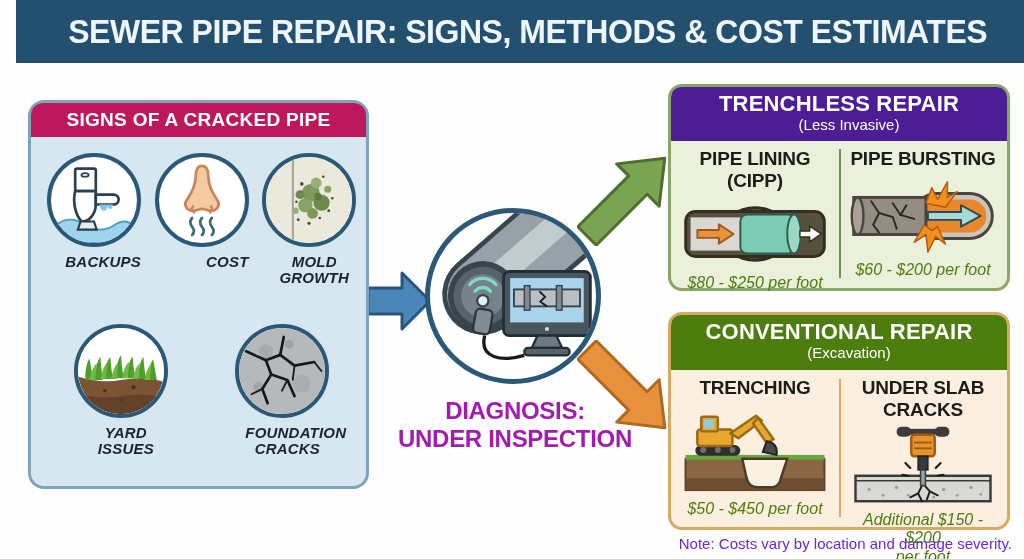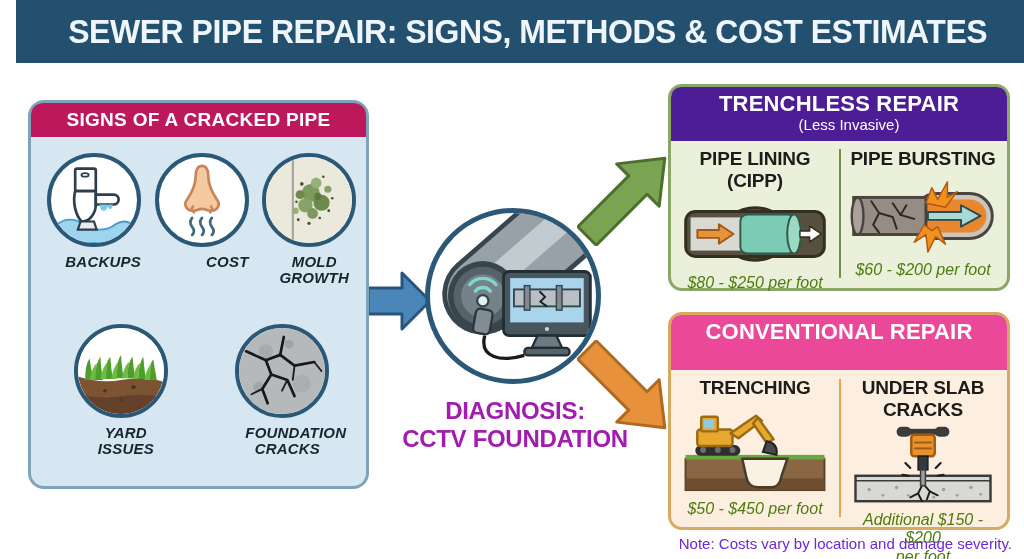--- a/index.html
+++ b/index.html
@@ -42,21 +42,21 @@
   .cctv-circle svg { width:100%; height:100%; display:block; }
   .diagnosis-label { position:absolute; left:385px; top:397px; width:260px; text-align:center;
     font-size:24px; font-weight:bold; color:#a21caf; line-height:1.15; letter-spacing:-0.3px; z-index:2; }
 
   
   .repair-panel { position:absolute; left:668px; width:342px; border-radius:14px; z-index:2; }
   .panel-trenchless { top:84px; height:207px; background:#eaf0da; border:3px solid #8aa768; }
   .panel-conventional { top:312px; height:218px; background:#fcefdf; border:3px solid #d8a961; }
   .repair-header { border-radius:10px 10px 0 0; color:#fff; text-align:center; padding-top:5px; }
   .panel-trenchless .repair-header { background:#4c1d95; height:54px; }
-  .panel-conventional .repair-header { background:#ec4899; height:55px; }
+  .panel-conventional .repair-header { background:#4d7c0f; height:55px; }
   .repair-title { font-size:22px; font-weight:bold; letter-spacing:0.2px; line-height:1.1; }
   .repair-subtitle { font-size:15px; line-height:1.2;margin-left:20px; }
   .repair-body { position:absolute; left:0; right:0; bottom:0; display:flex; }
   .panel-trenchless .repair-body { top:54px; }
   .panel-conventional .repair-body { top:55px; }
   .method-col { width:50%; display:flex; flex-direction:column; align-items:center;
     justify-content:space-between; padding:7px 4px 9px 4px; }
   .method-name { font-size:19px; font-weight:bold; color:#1c1c1a; text-align:center; letter-spacing:-0.2px; }
   .method-illus { flex:none; }
   .method-price { font-size:16px; color:#4d7c0f; text-align:center; line-height:1.15; white-space:pre-line;font-style:italic; }
@@ -226,21 +226,21 @@
       <rect x="100" y="77" width="6" height="26" fill="#808a90" stroke="#39454d" stroke-width="1.5"></rect>
       <rect x="134" y="77" width="6" height="26" fill="#808a90" stroke="#39454d" stroke-width="1.5"></rect>
       <polyline points="116,83 122,89 117,94 124,99" stroke="#14202a" stroke-width="2" fill="none"></polyline>
       <circle cx="124" cy="123" r="2.2" fill="#cfd8dd"></circle>
       <polygon points="114,130 134,130 140,143 108,143" fill="#6e7a82" stroke="#222e36" stroke-width="2.5"></polygon>
       <rect x="100" y="143" width="48" height="8" rx="4" fill="#57636b" stroke="#222e36" stroke-width="2.5"></rect>
     </svg>
   </div>
   <div class="diagnosis-label">
     <span>DIAGNOSIS:</span><br>
-    <span>CCTV FOUNDATION</span>
+    <span>UNDER INSPECTION</span>
   </div>
 
   <div class="repair-panel panel-trenchless">
     <div class="repair-header">
       <div class="repair-title">TRENCHLESS REPAIR</div>
       <div class="repair-subtitle">(Less Invasive)</div>
     </div>
     <div class="col-divider"></div>
     <div class="repair-body">
 
@@ -278,20 +278,21 @@
         </svg>
         <div class="method-price">$60 - $200 per foot</div>
       </div>
 
     </div>
   </div>
 
   <div class="repair-panel panel-conventional">
     <div class="repair-header">
       <div class="repair-title">CONVENTIONAL REPAIR</div>
+      <div class="repair-subtitle">(Excavation)</div>
     </div>
     <div class="col-divider"></div>
     <div class="repair-body">
 
       <div class="method-col">
         <div class="method-name">TRENCHING</div>
         <svg class="method-illus" width="150" height="90" viewBox="0 0 150 92">
           <rect x="4" y="56" width="142" height="32" fill="#8a6645" stroke="#5a4128" stroke-width="2"></rect>
           <rect x="4" y="76" width="142" height="12" fill="#6e4e31"></rect>
           <rect x="4" y="52" width="142" height="5" fill="#69a83f"></rect>

